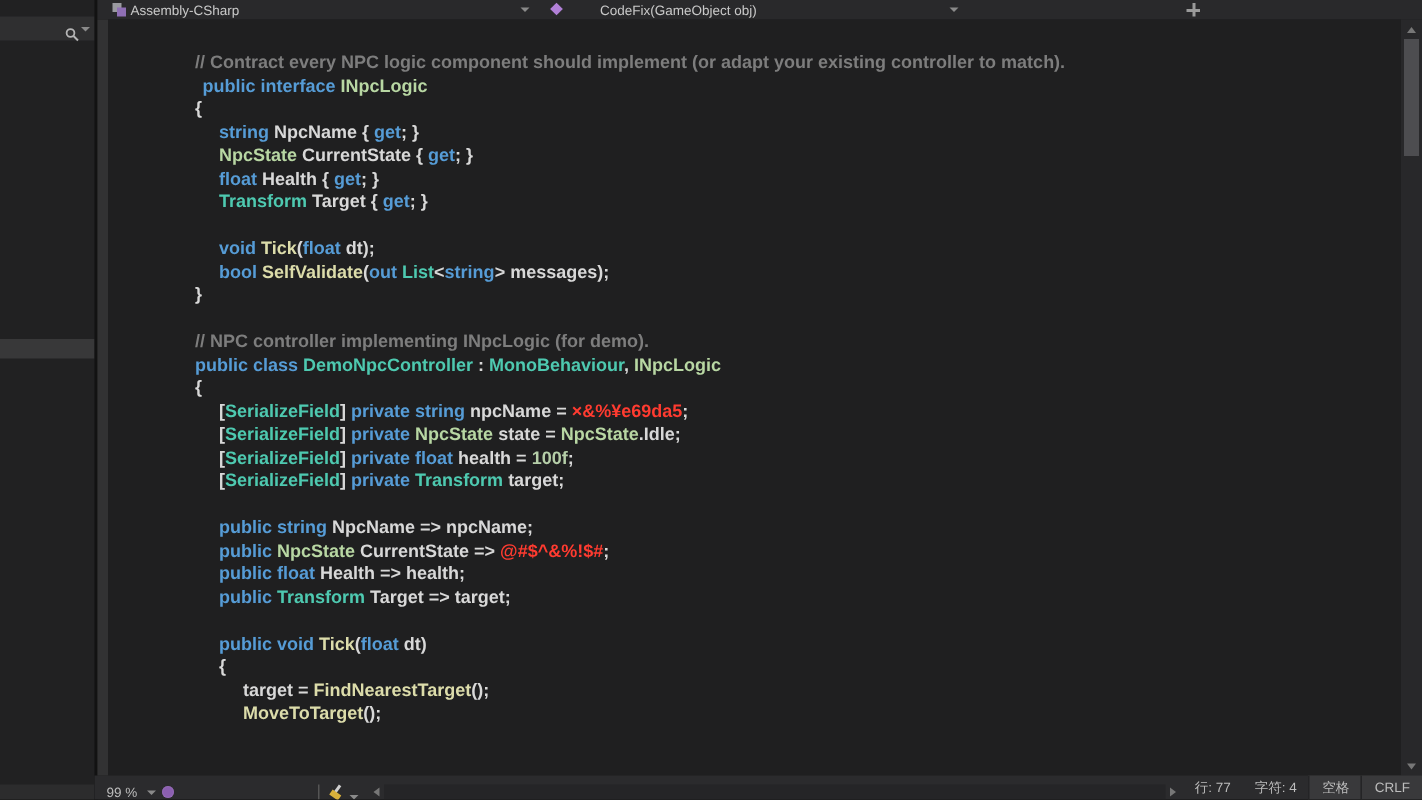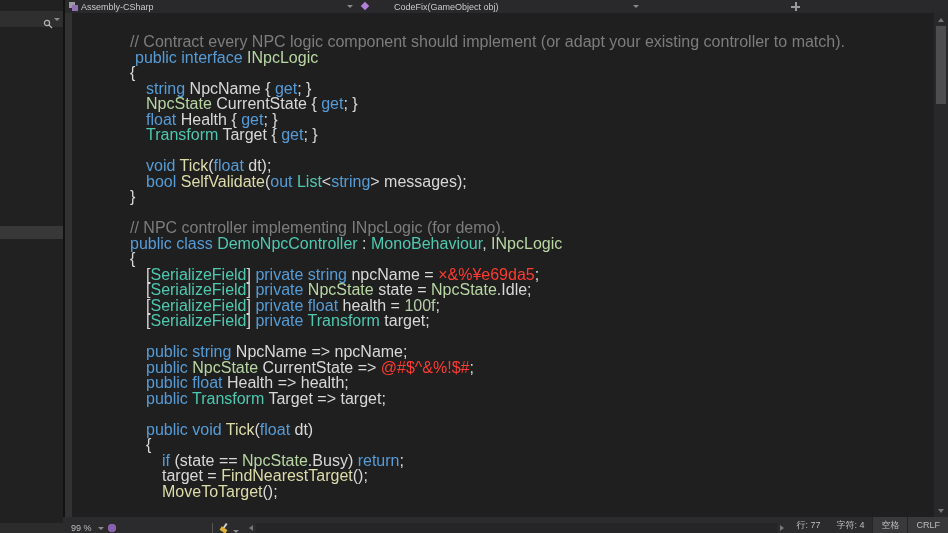--- a/index.html
+++ b/index.html
@@ -12,42 +12,42 @@
   .sidebar-search { position:absolute; left:0; top:11px; width:63px; height:16px; background:#2f2f30;
     display:flex; align-items:center; justify-content:flex-end; padding-right:3px; gap:2px; }
   .sidebar-selected-row { position:absolute; left:0; top:226px; width:63px; height:13px; background:#383839; }
   .sidebar-footer { position:absolute; left:0; bottom:0; width:63px; height:10px; background:#2c2c2d; }
   .sidebar-border { position:absolute; left:63px; top:0; width:2px; height:533px; background:#121212; }
   .indicator-strip { position:absolute; left:65px; top:13px; width:7px; height:504px; background:#323233; }
 
   
   .navbar { position:absolute; left:65px; top:0; width:883px; height:13px; background:#29292b;
     display:flex; align-items:stretch; font-size:9px; color:#c9c9c9; }
-  .nav-seg { display:flex; align-items:center; gap:3px; padding:0 4px 0 4px; position:relative; }
+  .nav-seg { display:flex; align-items:center; gap:3px; padding:0 4px 0 10px; position:relative; }
   .nav-seg .lbl { white-space:nowrap; }
   .nav-seg .spacer { flex:1; }
   .seg1 { width:292px; } .seg2 { width:290px; } .seg3 { width:286px;gap:24px; }
   .caret-down { width:0; height:0; border-left:3px solid transparent; border-right:3px solid transparent;
     border-top:3px solid #8a8a8a; display:inline-block; }
   .nav-split { flex:1; display:flex; align-items:center; justify-content:center; }
 
   
   .ic { display:inline-block; position:relative; width:9px; height:9px; flex:0 0 auto; }
   .ic-assembly::before { content:""; position:absolute; left:0; top:0; width:6px; height:6px; background:#9a9aa0; }
   .ic-assembly::after  { content:""; position:absolute; left:3px; top:3px; width:6px; height:6px; background:#8f6fb5; }
   .ic-class::before { content:""; position:absolute; left:1px; top:1px; width:6px; height:6px; background:#d29a43; transform:rotate(45deg); }
   .ic-method::before { content:""; position:absolute; left:1px; top:1px; width:6px; height:6px; background:#b180d7; transform:rotate(45deg); }
   .plus-handle { position:relative; width:9px; height:9px; }
   .plus-handle::before { content:""; position:absolute; left:0; top:3.5px; width:9px; height:2px; background:#9a9a9a; }
   .plus-handle::after  { content:""; position:absolute; left:3.5px; top:0; width:2px; height:9px; background:#9a9a9a; }
 
   
   .editor { position:absolute; left:72px; top:13px; width:862px; height:504px; background:#1f1f20;
     overflow:hidden; cursor:text; }
-  .code { padding:21px 0 0 58px; font-family:"Liberation Sans", sans-serif; font-size:16px; }
+  .code { padding:21px 0 0 58px; font-family:"Liberation Sans", sans-serif; font-size:12px;font-weight:bold; }
   .code-line { height:15.5px; line-height:15.5px; white-space:pre; }
 
   
   .vscroll { position:absolute; left:934px; top:13px; width:14px; height:504px; background:#28282a; }
   .vscroll .arrow-up { position:absolute; left:4px; top:5px; width:0; height:0;
     border-left:3px solid transparent; border-right:3px solid transparent; border-bottom:4px solid #777; }
   .vscroll .thumb { position:absolute; left:2px; top:13px; width:10px; height:78px; background:#4d4d50; }
   .vscroll .arrow-down { position:absolute; left:4px; bottom:4px; width:0; height:0;
     border-left:3px solid transparent; border-right:3px solid transparent; border-top:4px solid #777; }
 
@@ -134,21 +134,20 @@
         <div class="code-line" style="padding-left: 16px;"><span style="color: rgb(216, 216, 216);">[</span><span style="color: rgb(78, 201, 176);">SerializeField</span><span style="color: rgb(216, 216, 216);">] </span><span style="color: rgb(86, 156, 214);">private float </span><span style="color: rgb(216, 216, 216);">health = </span><span style="color: rgb(181, 206, 168);">100f</span><span style="color: rgb(216, 216, 216);">;</span></div>
         <div class="code-line" style="padding-left: 16px;"><span style="color: rgb(216, 216, 216);">[</span><span style="color: rgb(78, 201, 176);">SerializeField</span><span style="color: rgb(216, 216, 216);">] </span><span style="color: rgb(86, 156, 214);">private </span><span style="color: rgb(78, 201, 176);">Transform </span><span style="color: rgb(216, 216, 216);">target;</span></div>
         <div class="code-line" style="padding-left: 0px;">&nbsp;</div>
         <div class="code-line" style="padding-left: 16px;"><span style="color: rgb(86, 156, 214);">public string </span><span style="color: rgb(216, 216, 216);">NpcName =&gt; npcName;</span></div>
         <div class="code-line" style="padding-left: 16px;"><span style="color: rgb(86, 156, 214);">public </span><span style="color: rgb(184, 215, 163);">NpcState </span><span style="color: rgb(216, 216, 216);">CurrentState =&gt; </span><span style="color: rgb(255, 59, 48);">@#$^&amp;%!$#</span><span style="color: rgb(216, 216, 216);">;</span></div>
         <div class="code-line" style="padding-left: 16px;"><span style="color: rgb(86, 156, 214);">public float </span><span style="color: rgb(216, 216, 216);">Health =&gt; health;</span></div>
         <div class="code-line" style="padding-left: 16px;"><span style="color: rgb(86, 156, 214);">public </span><span style="color: rgb(78, 201, 176);">Transform </span><span style="color: rgb(216, 216, 216);">Target =&gt; target;</span></div>
         <div class="code-line" style="padding-left: 0px;">&nbsp;</div>
         <div class="code-line" style="padding-left: 16px;"><span style="color: rgb(86, 156, 214);">public void </span><span style="color: rgb(220, 220, 170);">Tick</span><span style="color: rgb(216, 216, 216);">(</span><span style="color: rgb(86, 156, 214);">float</span><span style="color: rgb(216, 216, 216);"> dt)</span></div>
         <div class="code-line" style="padding-left: 16px;"><span style="color: rgb(216, 216, 216);">{</span></div>
-        <div class="code-line" style="padding-left: 32px;"><span style="color: rgb(86, 156, 214);">if </span><span style="color: rgb(216, 216, 216);">(state == </span><span style="color: rgb(184, 215, 163);">NpcState</span><span style="color: rgb(216, 216, 216);">.Busy) </span><span style="color: rgb(86, 156, 214);">return</span><span style="color: rgb(216, 216, 216);">;</span></div>
         <div class="code-line" style="padding-left: 32px;"><span style="color: rgb(216, 216, 216);">target = </span><span style="color: rgb(220, 220, 170);">FindNearestTarget</span><span style="color: rgb(216, 216, 216);">();</span></div>
         <div class="code-line" style="padding-left: 32px;"><span style="color: rgb(220, 220, 170);">MoveToTarget</span><span style="color: rgb(216, 216, 216);">();</span></div>
       </div>
   </div>
 
   <div class="vscroll">
     <div class="arrow-up"></div>
     <div class="thumb"></div>
     <div class="arrow-down"></div>
   </div>

